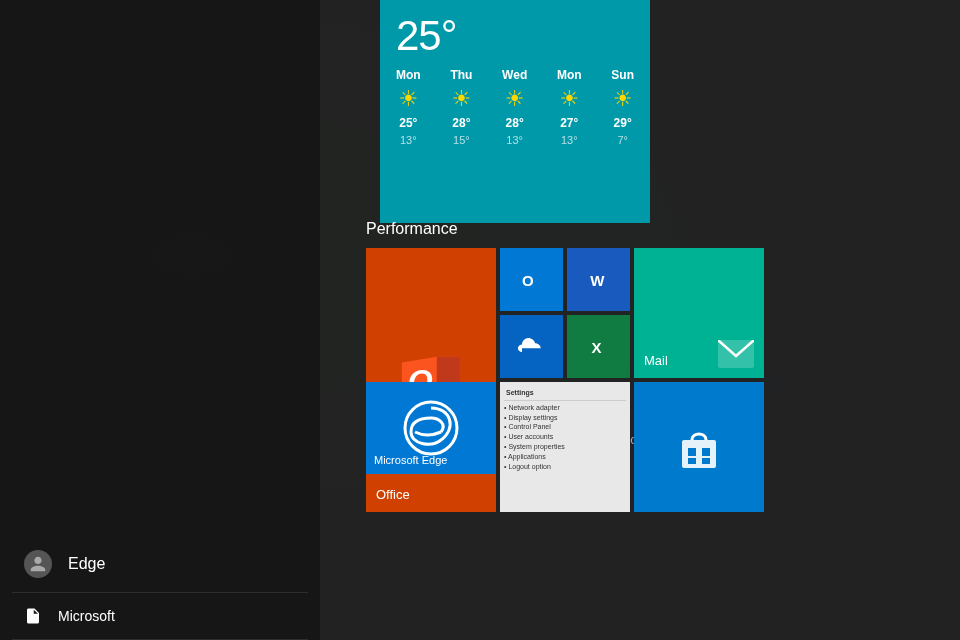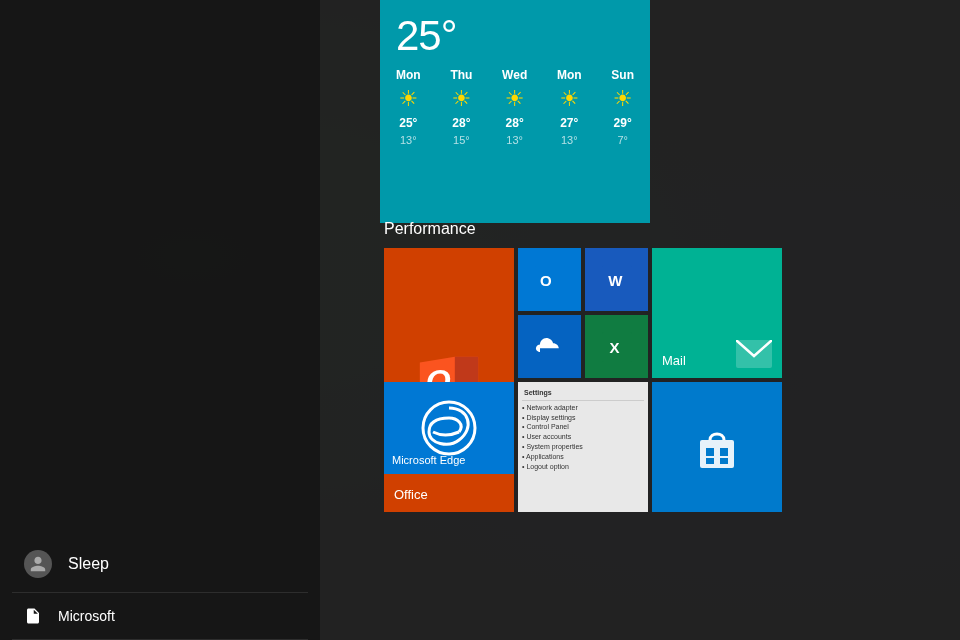--- a/index.html
+++ b/index.html
@@ -141,21 +141,21 @@
       font-size: 22px;
     }
 
     .temp-high { font-size: 12px; font-weight: 600; }
     .temp-low { font-size: 11px; color: rgba(255,255,255,0.7); }
 
     
     .performance-section {
       position: absolute;
       top: 220px;
-      left: 64px;
+      left: 46px;
       right: 20px;
     }
 
     .section-title {
       color: #fff;
       font-size: 16px;
       font-weight: 400;
       margin-bottom: 10px;
     }
 
@@ -307,21 +307,21 @@
 <div class="start-menu">
 
   <div class="left-panel">
 
     <div class="user-section">
       <div class="user-avatar">
         <svg width="18" height="18" viewBox="0 0 24 24" fill="#aaa">
             <path d="M12 12c2.7 0 4.8-2.1 4.8-4.8S14.7 2.4 12 2.4 7.2 4.5 7.2 7.2 9.3 12 12 12zm0 2.4c-3.2 0-9.6 1.6-9.6 4.8v2.4h19.2v-2.4c0-3.2-6.4-4.8-9.6-4.8z"></path>
           </svg>
       </div>
-      <span>Sleep</span>
+      <span>Edge</span>
     </div>
 
     <div class="separator"></div>
 
     <div class="docs-item">
       <svg class="power-svg" viewBox="0 0 24 24" fill="white">
         <path d="M14 2H6c-1.1 0-2 .9-2 2v16c0 1.1.9 2 2 2h12c1.1 0 2-.9 2-2V8l-6-6zm-1 7V3.5L18.5 9H13z"></path>
       </svg>
       <span>Microsoft</span>
     </div>

